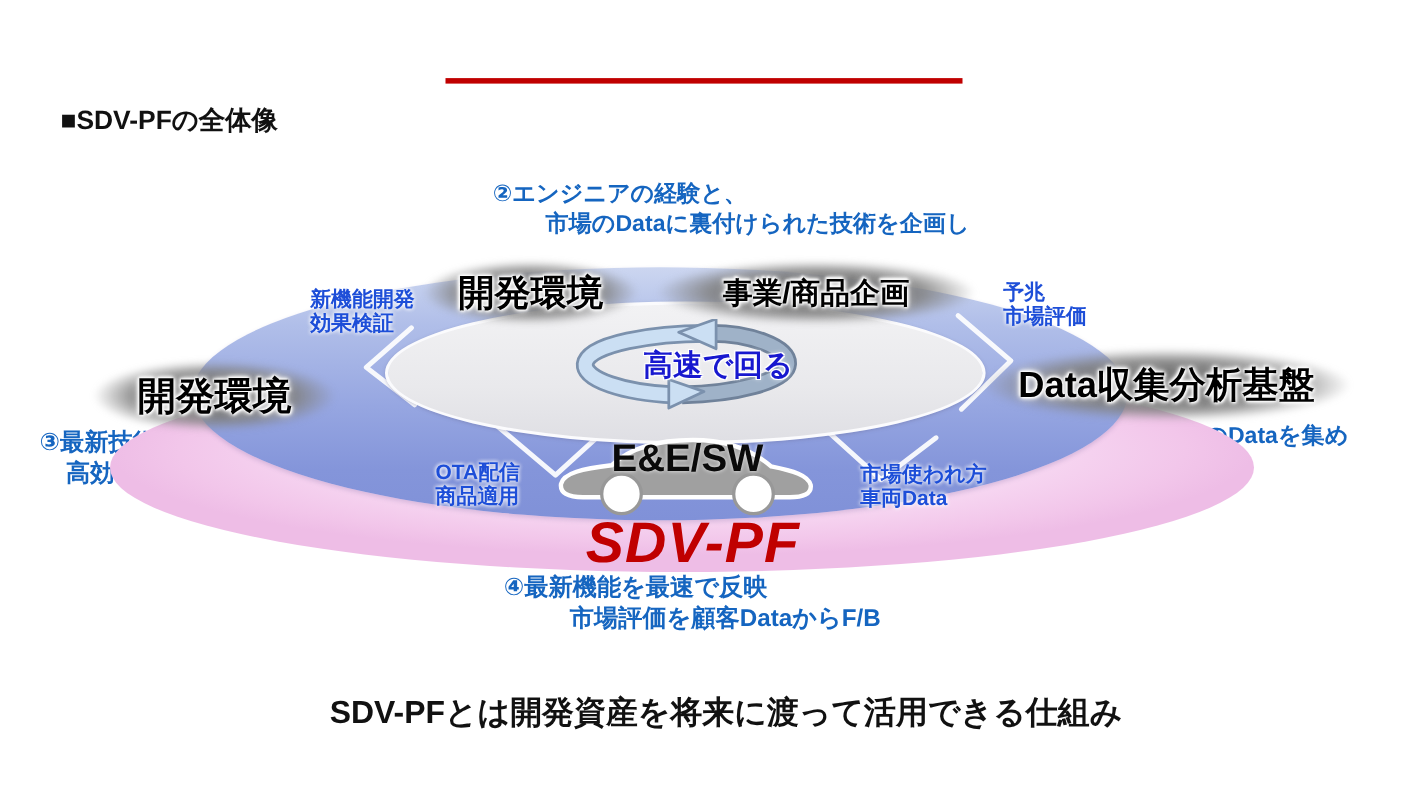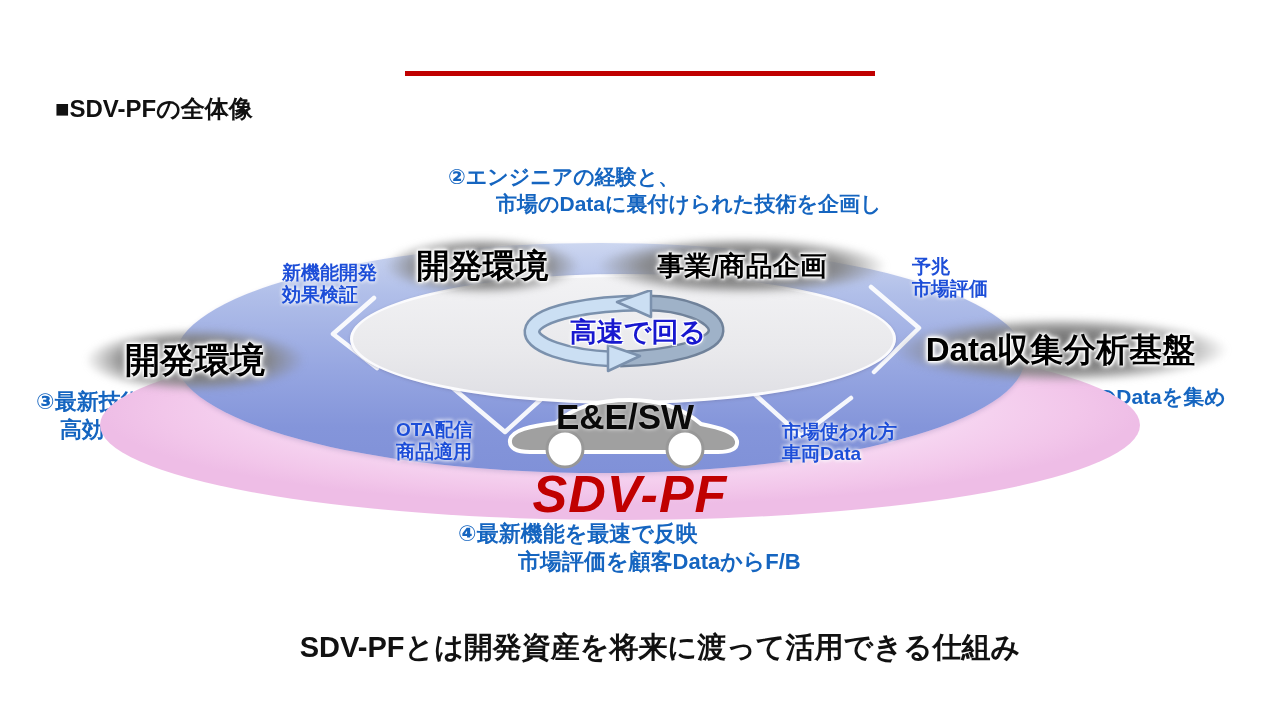--- a/index.html
+++ b/index.html
@@ -41,21 +41,21 @@
   .inner-disc{
     position:absolute;left:350px;top:274px;width:540px;height:124px;border-radius:50%;
     background:linear-gradient(180deg,#f2f2f4 0%,#e9e9ec 60%,#dfdfe4 100%);
     border:3px solid #fbfbfd;box-shadow:0 1px 3px rgba(100,100,140,.35);
     z-index:4;
   }
 
   
   .cycle{position:absolute;left:512px;top:290px;width:225px;height:84px;z-index:5;}
   .cycle-label{
-    position:absolute;left:538px;top:314px;width:200px;text-align:center;z-index:6;
+    position:absolute;left:553px;top:314px;width:200px;text-align:center;z-index:6;
     font-size:27px;font-weight:bold;color:#1818cf;
     text-shadow:-1px -1px 0 #fff,1px -1px 0 #fff,-1px 1px 0 #fff,1px 1px 0 #fff,0 0 5px #fff;
   }
 
   
   .node{position:absolute;z-index:6;display:flex;align-items:center;justify-content:center;}
   .node .shadow{
     position:absolute;inset:0;border-radius:50%;filter:blur(3px);
     background:radial-gradient(50% 50% at 50% 50%,#6f6f6f 35%,rgba(130,130,130,.85) 68%,rgba(165,165,165,0) 100%);
   }

